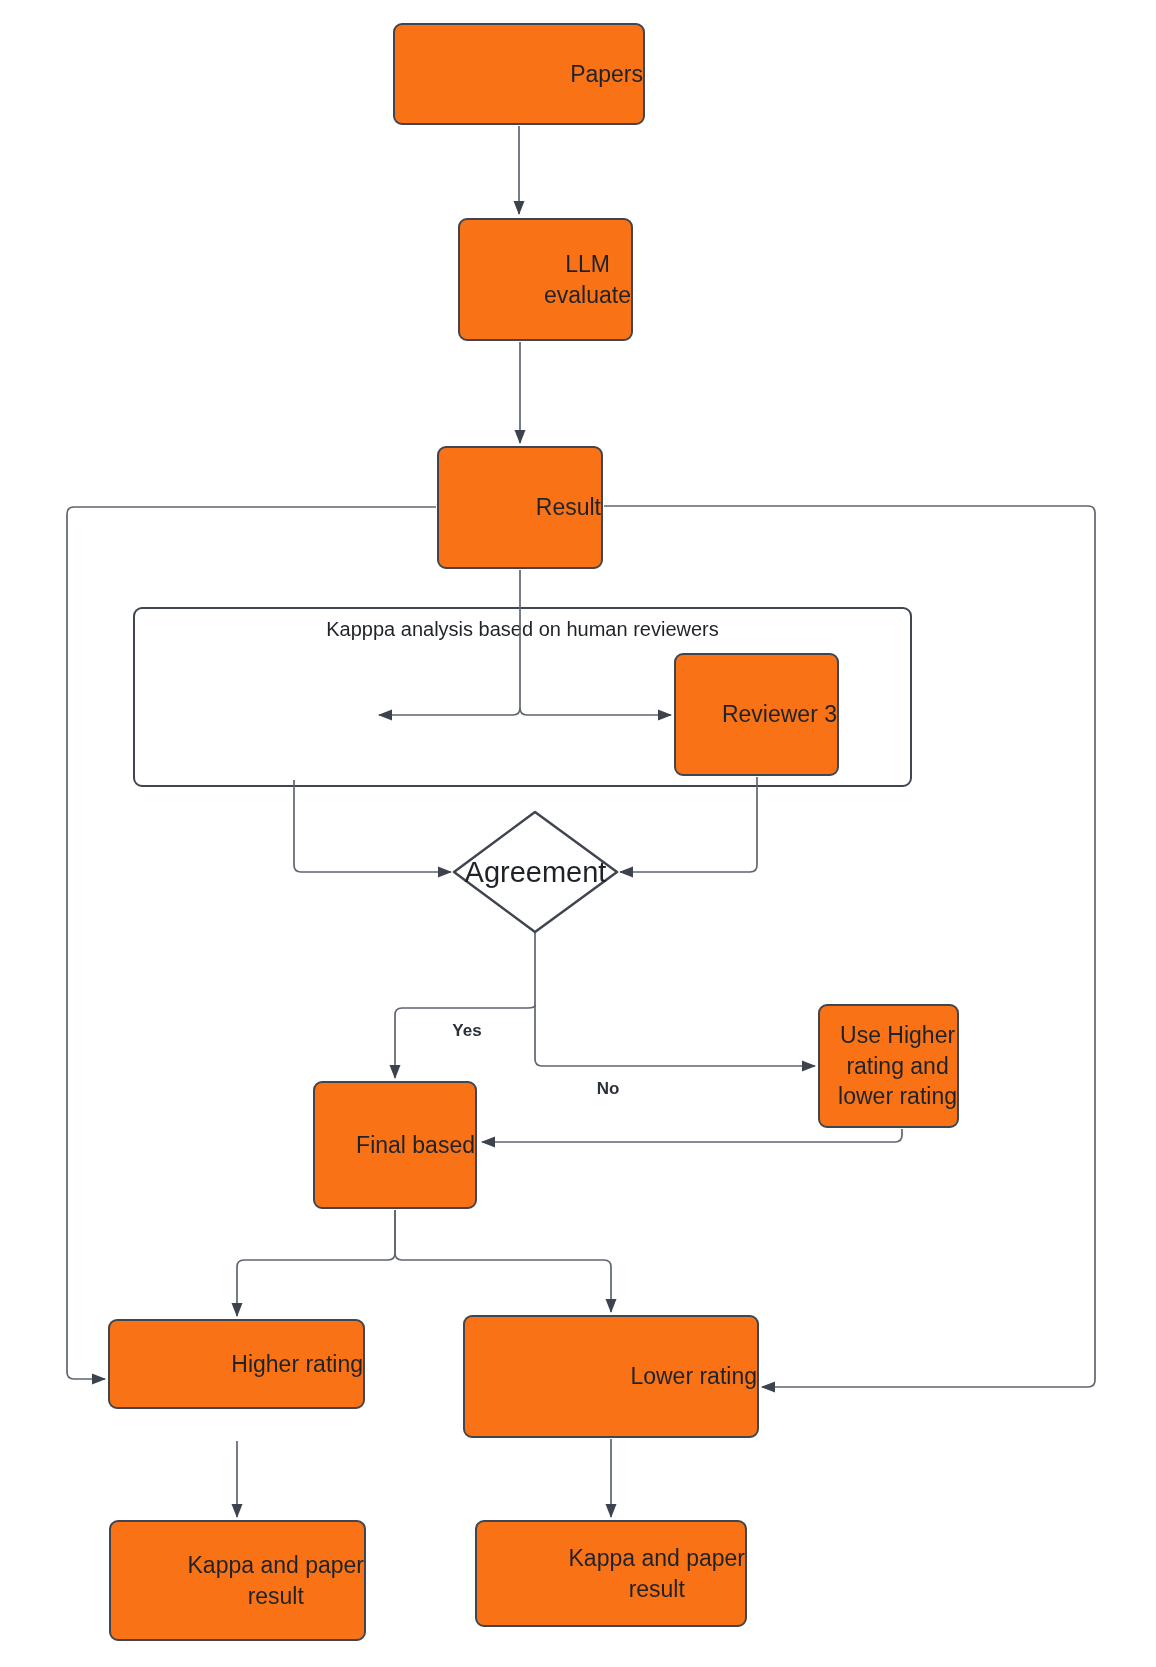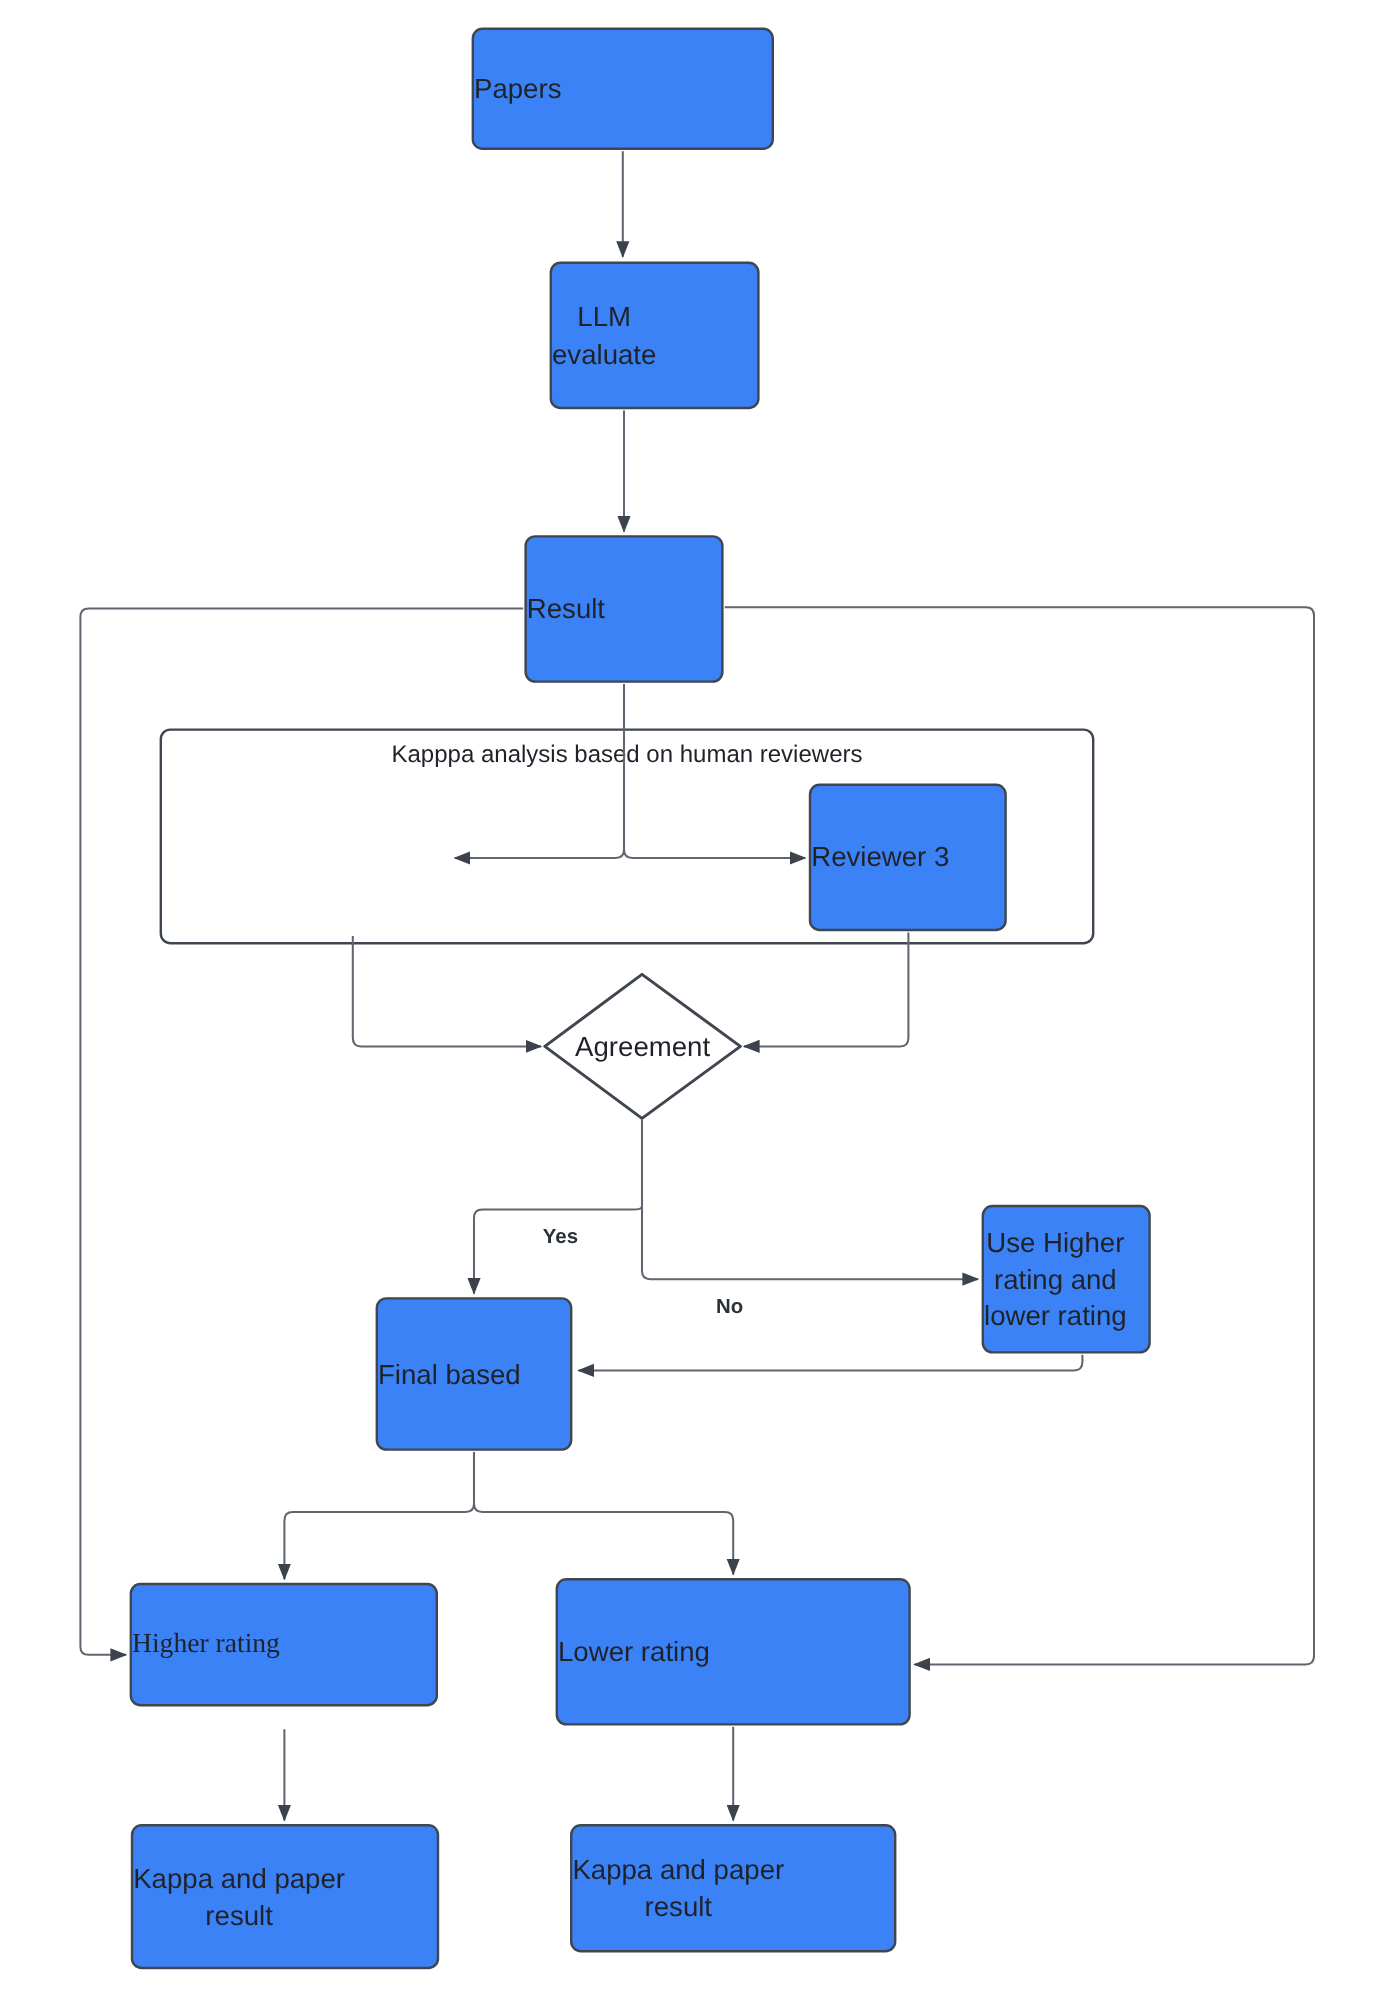--- a/index.html
+++ b/index.html
@@ -8,24 +8,24 @@
     width:1156px;height:1667px;
     background:#ffffff;
     font-family:"Liberation Sans", sans-serif;
     color:#1f2329;
     overflow:hidden;
   }
   .edges{position:absolute;left:0;top:0;z-index:2;}
   .node{
     position:absolute;
     box-sizing:border-box;
-    background:#3b82f6;
+    background:#f97316;
     border:2.5px solid #3f4650;
     border-radius:9px;
-    display:flex;align-items:center;justify-content:flex-start;
+    display:flex;align-items:center;justify-content:flex-end;
     text-align:center;
     font-size:23px;
     line-height:1.32;
     white-space:pre-line;
     z-index:3;
   }
   .group{
     position:absolute;
     box-sizing:border-box;
     background:transparent;
@@ -36,21 +36,21 @@
   }
   .group .group-label{
     display:inline-block;
     margin-top:9px;
     font-size:20px;
     color:#1f2329;
   }
   .diamond-label{
     position:absolute;
     display:flex;align-items:center;justify-content:center;
-    font-size:23px;
+    font-size:29px;
     z-index:4;
     text-align:center;
   }
   .edge-label{
     position:absolute;
     display:flex;align-items:center;justify-content:center;
     font-size:17px;
     font-weight:700;
     color:#2b3138;
     background:#ffffff;
@@ -59,21 +59,21 @@
   }
   
   #n-papers      {left:393px;top:23px;  width:252px;height:102px;}
   #n-llm         {left:458px;top:218px; width:175px;height:123px;}
   #n-result      {left:437px;top:446px; width:166px;height:123px;}
   #n-group       {left:133px;top:607px; width:779px;height:180px;}
   #n-rev1        {left:212px;top:651px; width:164px;height:128px;}
   #n-rev2        {left:674px;top:653px; width:165px;height:123px;}
   #n-usehigher   {left:818px;top:1004px;width:141px;height:124px;}
   #n-final       {left:313px;top:1081px;width:164px;height:128px;}
-  #n-higher      {left:108px;top:1319px;width:257px;height:103px;font-family:Liberation Serif, serif;}
+  #n-higher      {left:108px;top:1319px;width:257px;height:90px;}
   #n-lower       {left:463px;top:1315px;width:296px;height:123px;}
   #n-kappaleft   {left:109px;top:1520px;width:257px;height:121px;}
   #n-kapparight  {left:475px;top:1520px;width:272px;height:107px;}
   #n-agreement-label{left:454px;top:842px;width:163px;height:60px;}
   #lbl-yes{left:445px;top:996px;width:44px;height:24px;}
   #lbl-no {left:589px;top:1054px;width:38px;height:24px;}
 </style>
 </head>
 <body>
 

